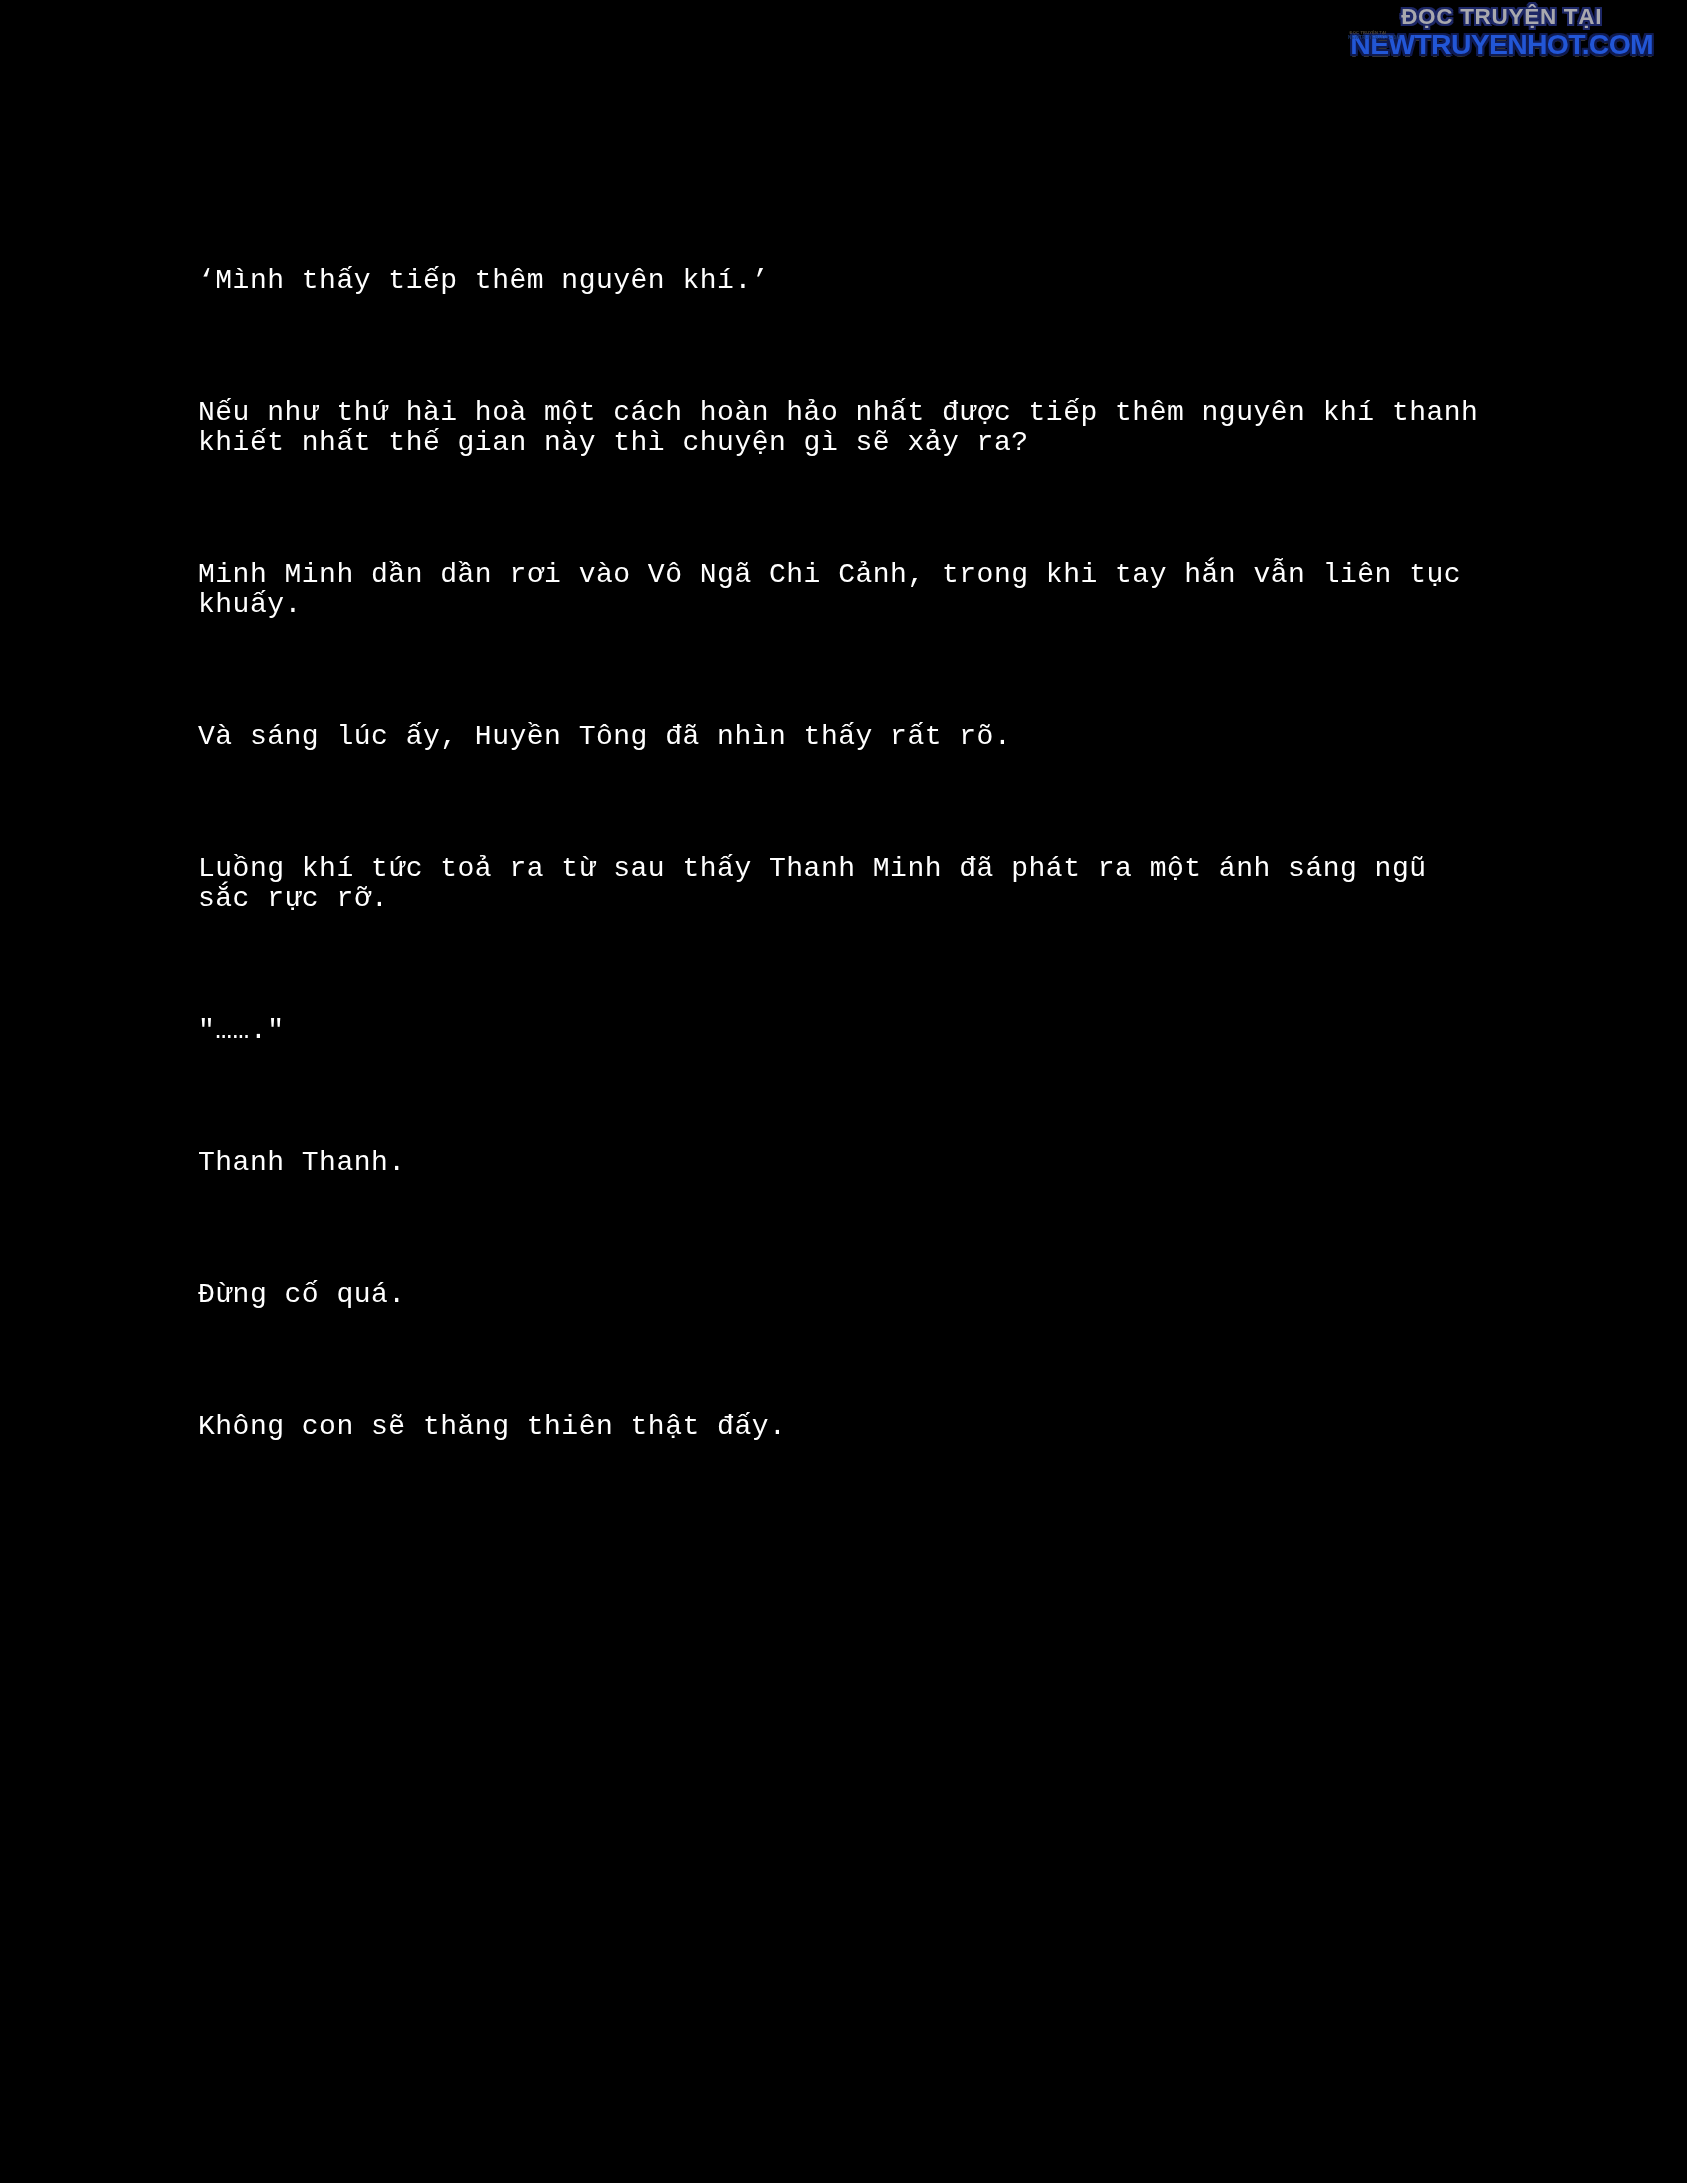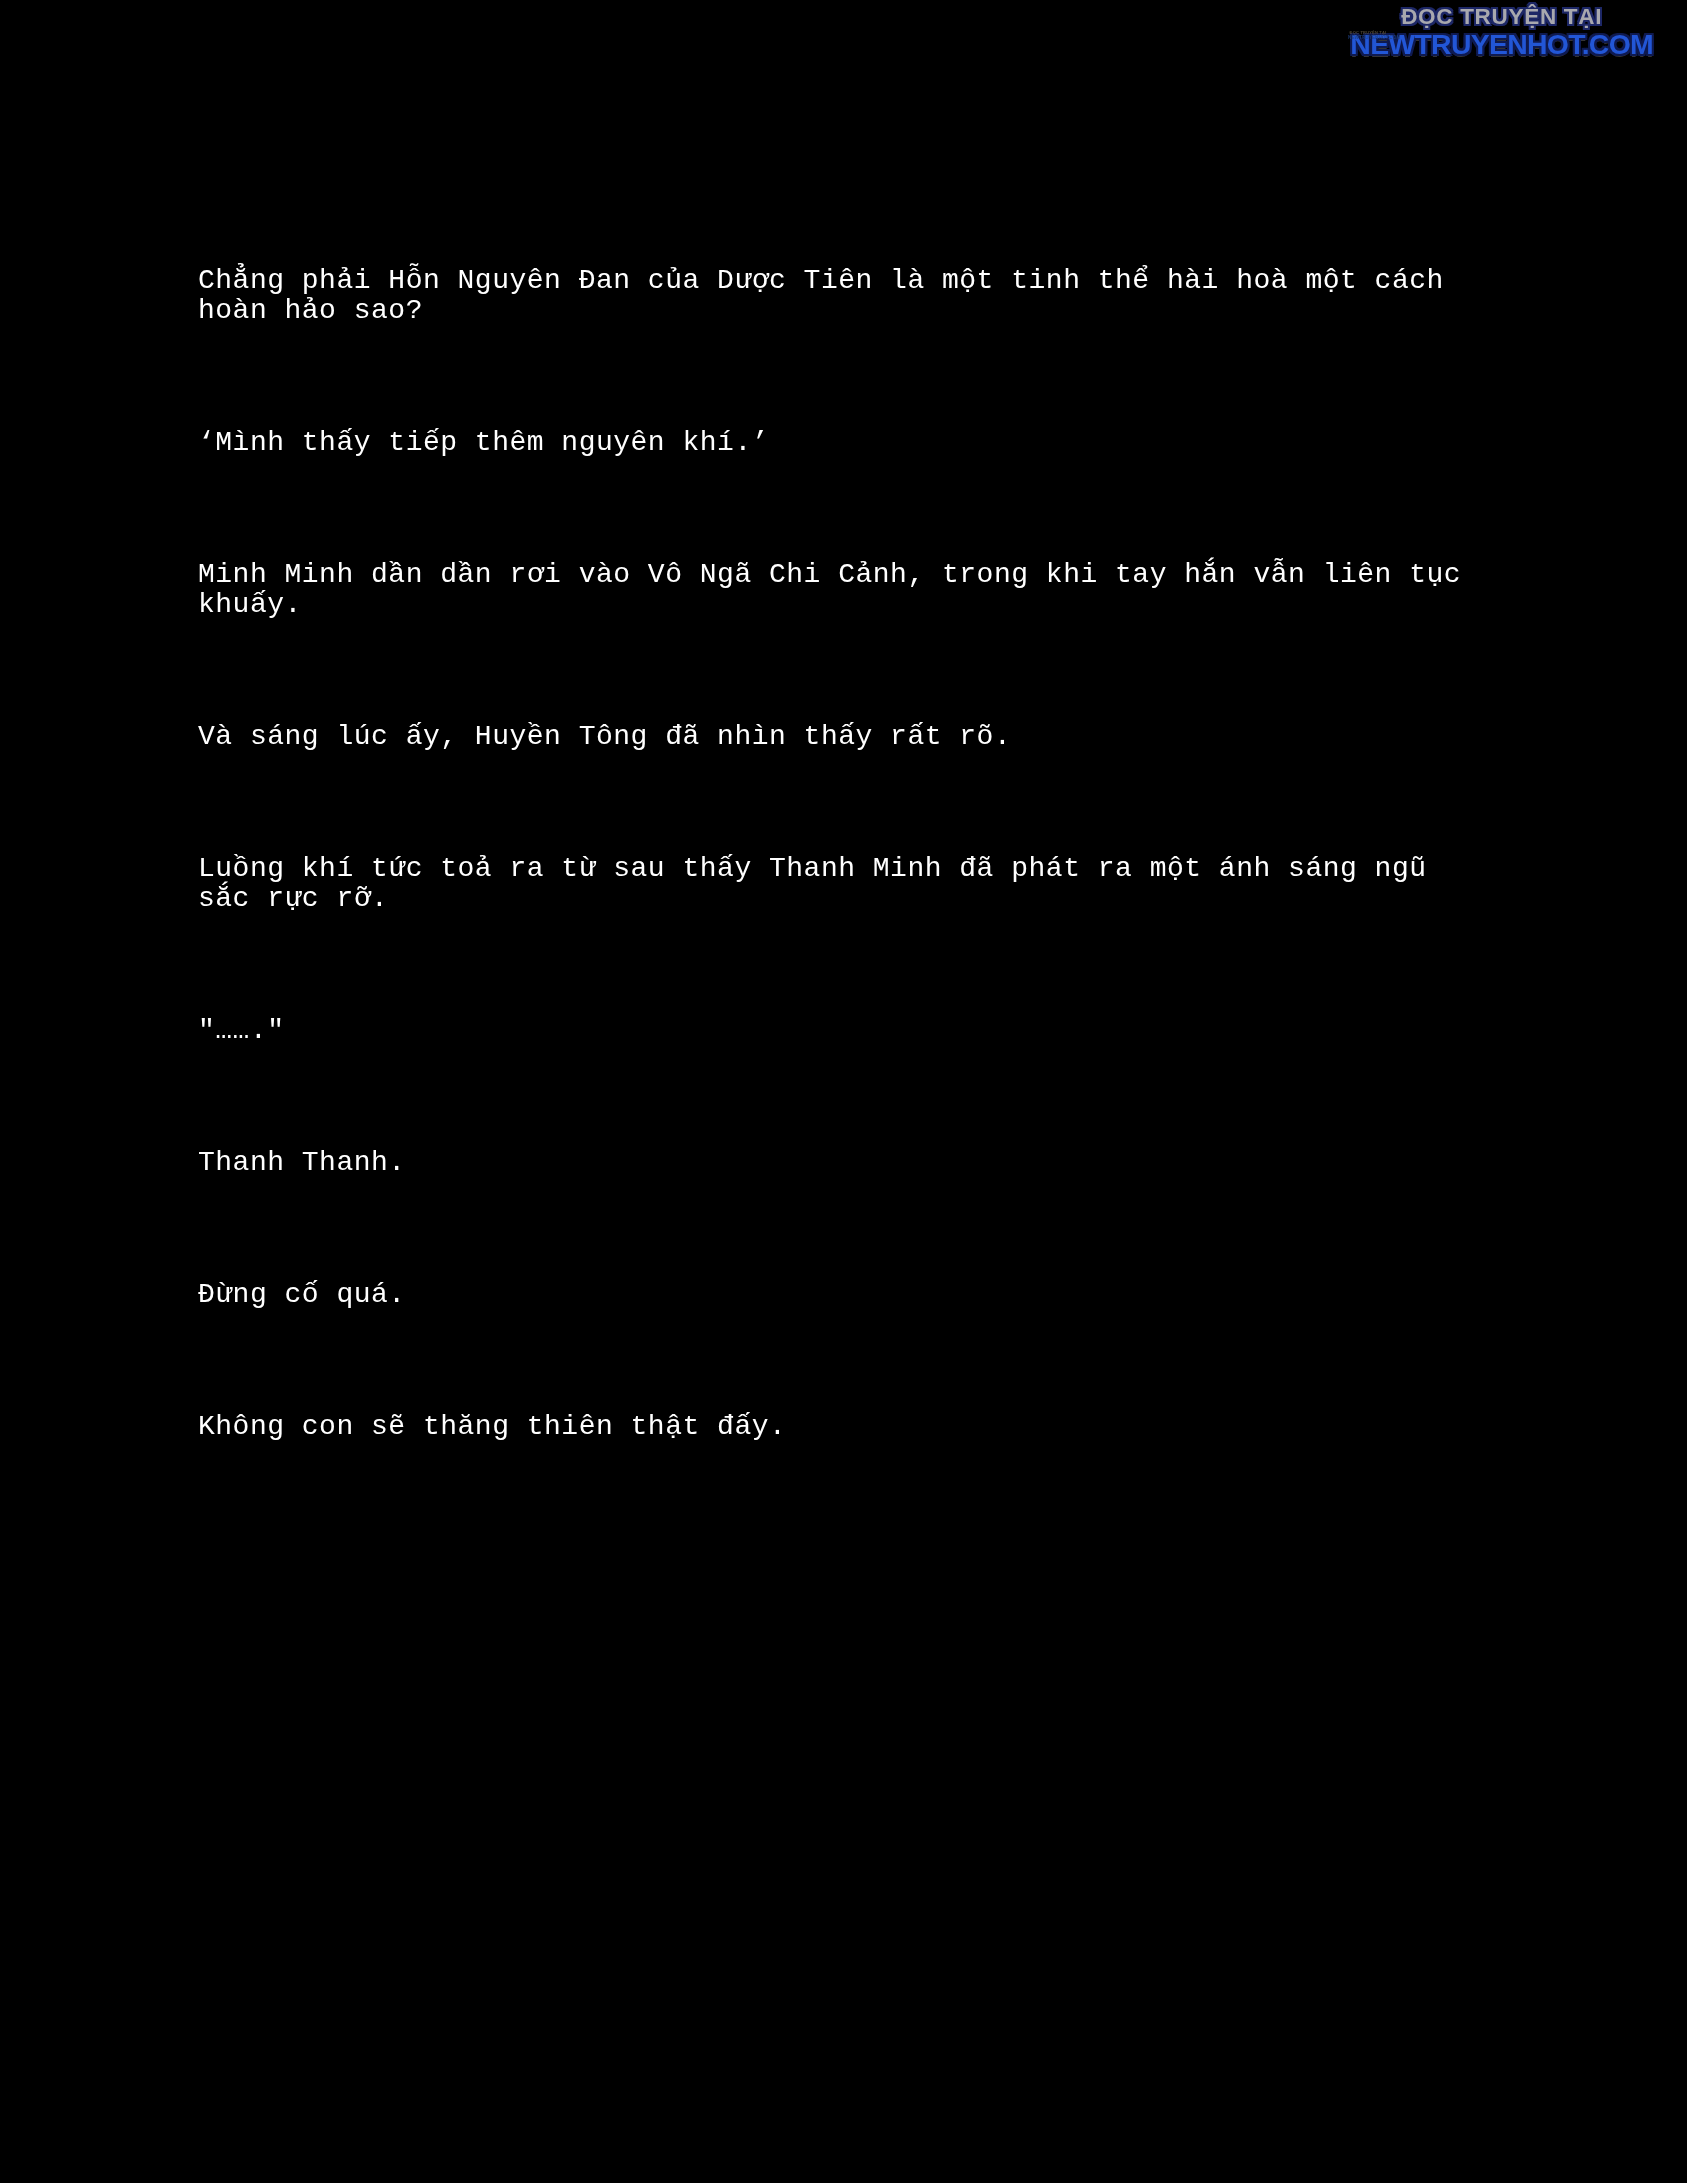--- a/index.html
+++ b/index.html
@@ -86,23 +86,23 @@
     font-size: 4.6px;
     color: #1e3f7e;
     letter-spacing: 0.1px;
     line-height: 6px;
   }
 </style>
 </head>
 <body>
 
 <div class="content">
-    <p class="para">Chẳng phải Hỗn Nguyên Đan của Dược Tiên là một tinh thể hài hoà một cách
-hoàn hảo sao?</p>
     <p class="para">‘Mình thấy tiếp thêm nguyên khí.’</p>
+    <p class="para">Nếu như thứ hài hoà một cách hoàn hảo nhất được tiếp thêm nguyên khí thanh
+khiết nhất thế gian này thì chuyện gì sẽ xảy ra?</p>
     <p class="para">Minh Minh dần dần rơi vào Vô Ngã Chi Cảnh, trong khi tay hắn vẫn liên tục
 khuấy.</p>
     <p class="para">Và sáng lúc ấy, Huyền Tông đã nhìn thấy rất rõ.</p>
     <p class="para">Luồng khí tức toả ra từ sau thấy Thanh Minh đã phát ra một ánh sáng ngũ
 sắc rực rỡ.</p>
     <p class="para">"……."</p>
     <p class="para">Thanh Thanh.</p>
     <p class="para">Đừng cố quá.</p>
     <p class="para">Không con sẽ thăng thiên thật đấy.</p>
   </div>

